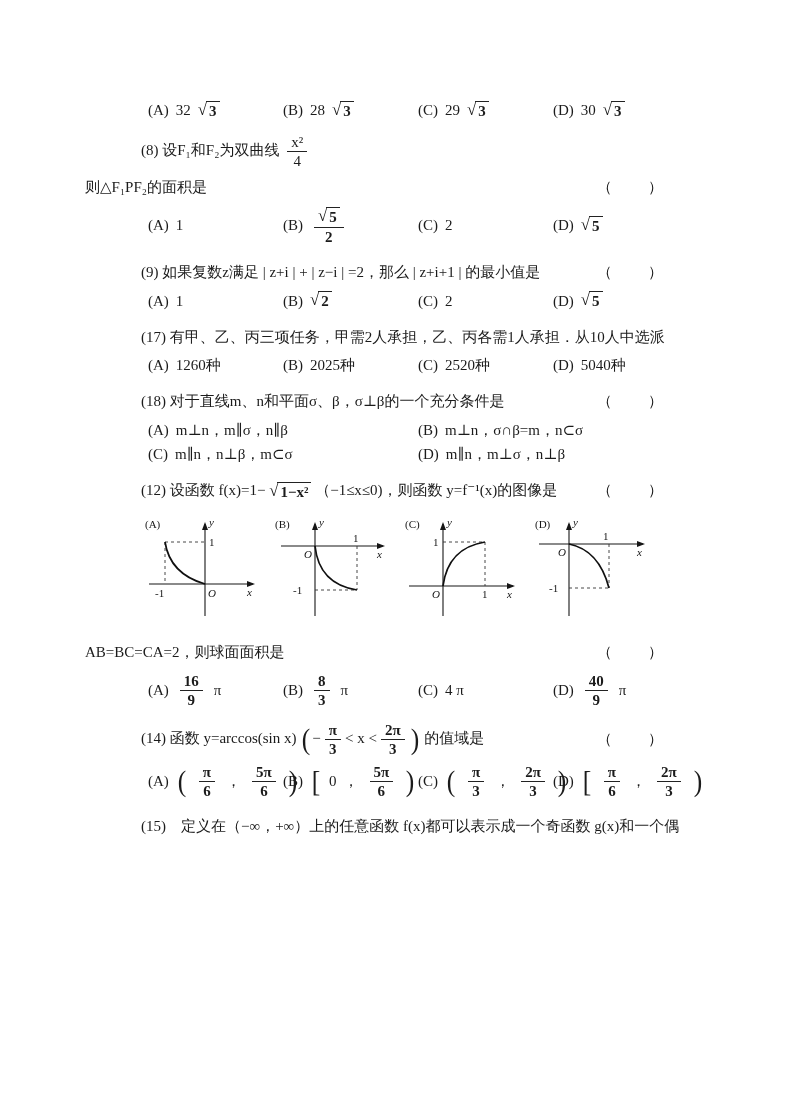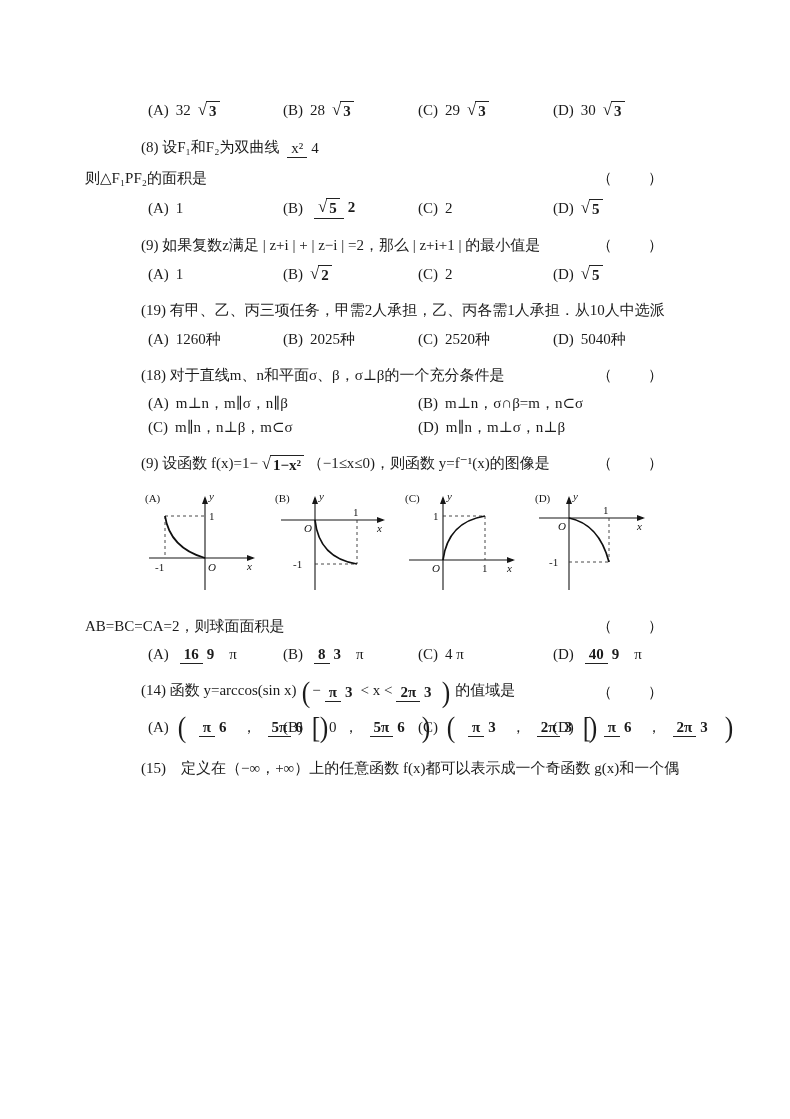--- a/index.html
+++ b/index.html
@@ -13,21 +13,21 @@
   .indent{text-indent:56px}
   .tall .bracket{top:50%;transform:translateY(-50%)}
   .bracket{position:absolute;right:40px;letter-spacing:2px;white-space:pre}
   .opts{display:flex;align-items:center;padding-left:63px;margin:5px 0 12px}
   .opt{width:135px;display:flex;align-items:center;gap:7px}
   .opt:last-child{width:auto}
   .opt2{width:270px}
   .olabel{white-space:pre}
   .bold{font-weight:bold}
   
-  .frac{display:inline-flex;flex-direction:row;align-items:flex-start;vertical-align:middle;margin:0 4px;line-height:1.2;text-indent:0}
+  .frac{display:inline-flex;flex-direction:column;align-items:center;vertical-align:middle;margin:0 4px;line-height:1.2;text-indent:0}
   .frac .num{border-bottom:1.3px solid #222;padding:0 4px}
   .frac .den{padding:0 4px}
   
   .sqrt{display:inline-flex;align-items:flex-start;vertical-align:middle;text-indent:0}
   .sq{font-size:1.12em;line-height:1.1}
   .rad{border-top:1.4px solid #222;padding:0 3px;line-height:1.25;margin-left:-1px;font-weight:bold}
   
   .bigd{display:inline-block;font-size:30px;font-weight:400;vertical-align:middle;line-height:1;margin:0 1px;transform:scaleX(.85);text-indent:0}
   
   .graphs{display:flex;gap:8px;padding-left:58px;margin:8px 0 14px}
@@ -141,21 +141,21 @@
     <div class="opt">
       <span class="olabel">(D)</span>
       <span class="sqrt">
           <span class="sq">√</span>
           <span class="rad">5</span>
         </span>
     </div>
   </div>
 
   <div class="qline indent">
-    <span>(19) 有甲、乙、丙三项任务，甲需2人承担，乙、丙各需1人承担．从10人中选派</span>
+    <span>(17) 有甲、乙、丙三项任务，甲需2人承担，乙、丙各需1人承担．从10人中选派</span>
   </div>
   <div class="opts">
     <div class="opt">
       <span class="olabel">(A)</span>
       <span>1260种</span>
     </div>
     <div class="opt">
       <span class="olabel">(B)</span>
       <span>2025种</span>
     </div>
@@ -188,21 +188,21 @@
       <span class="olabel">(C)</span>
       <span>m∥n，n⊥β，m⊂σ</span>
     </div>
     <div class="opt opt2">
       <span class="olabel">(D)</span>
       <span>m∥n，m⊥σ，n⊥β</span>
     </div>
   </div>
 
   <div class="qline indent">
-    <span>(9) 设函数 f(x)=1−</span>
+    <span>(12) 设函数 f(x)=1−</span>
     <span class="sqrt">
         <span class="sq">√</span>
         <span class="rad">1−x²</span>
       </span>
     <span>（−1≤x≤0)，则函数 y=f⁻¹(x)的图像是</span>
     <span class="bracket">（　　）</span>
   </div>
 
   <div class="graphs">
 

